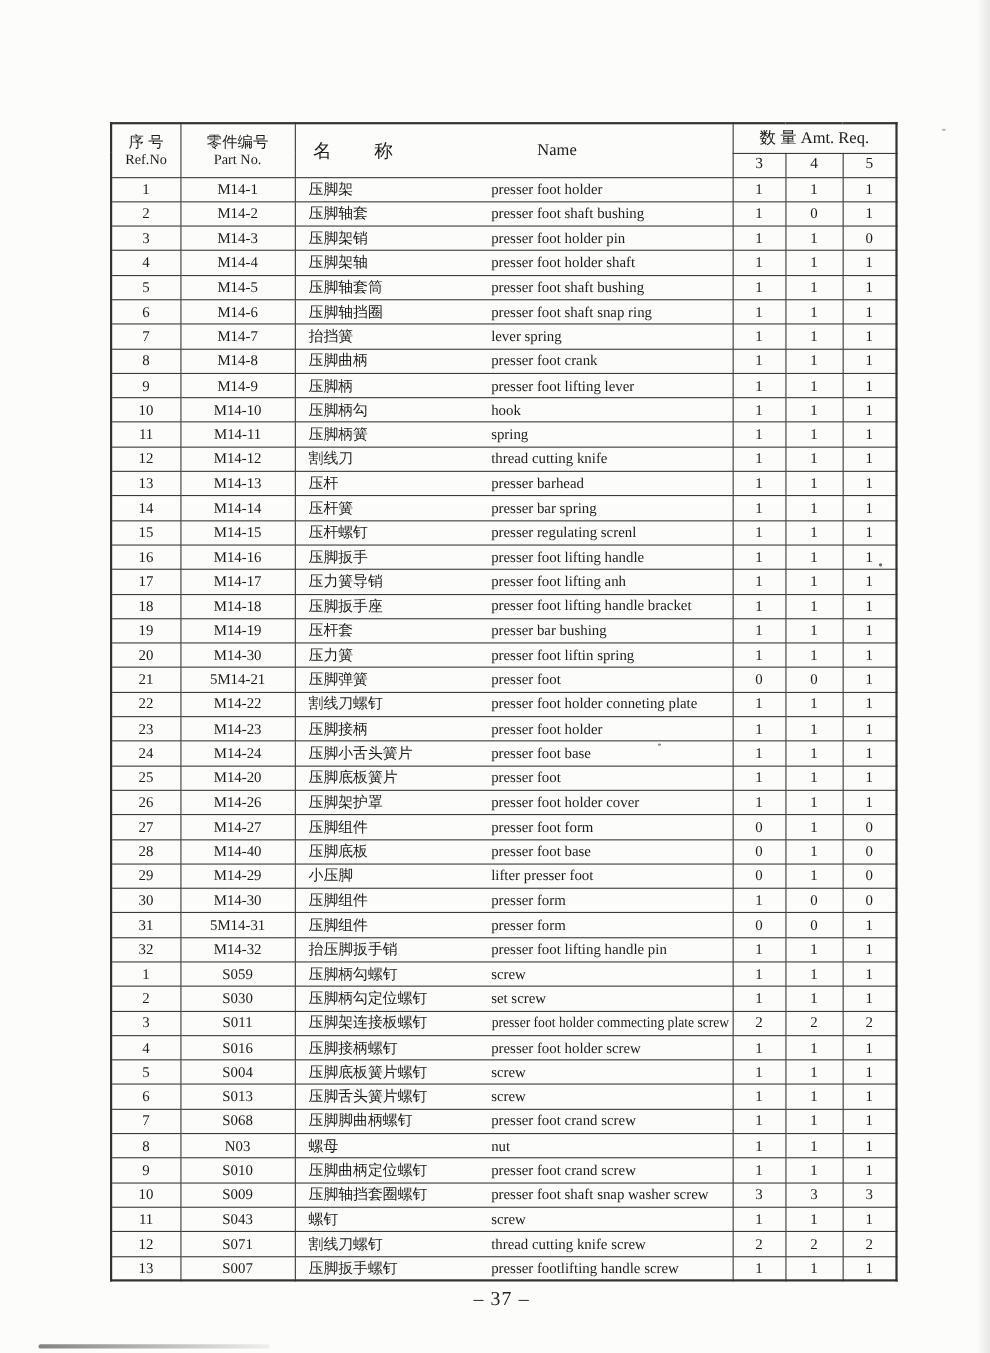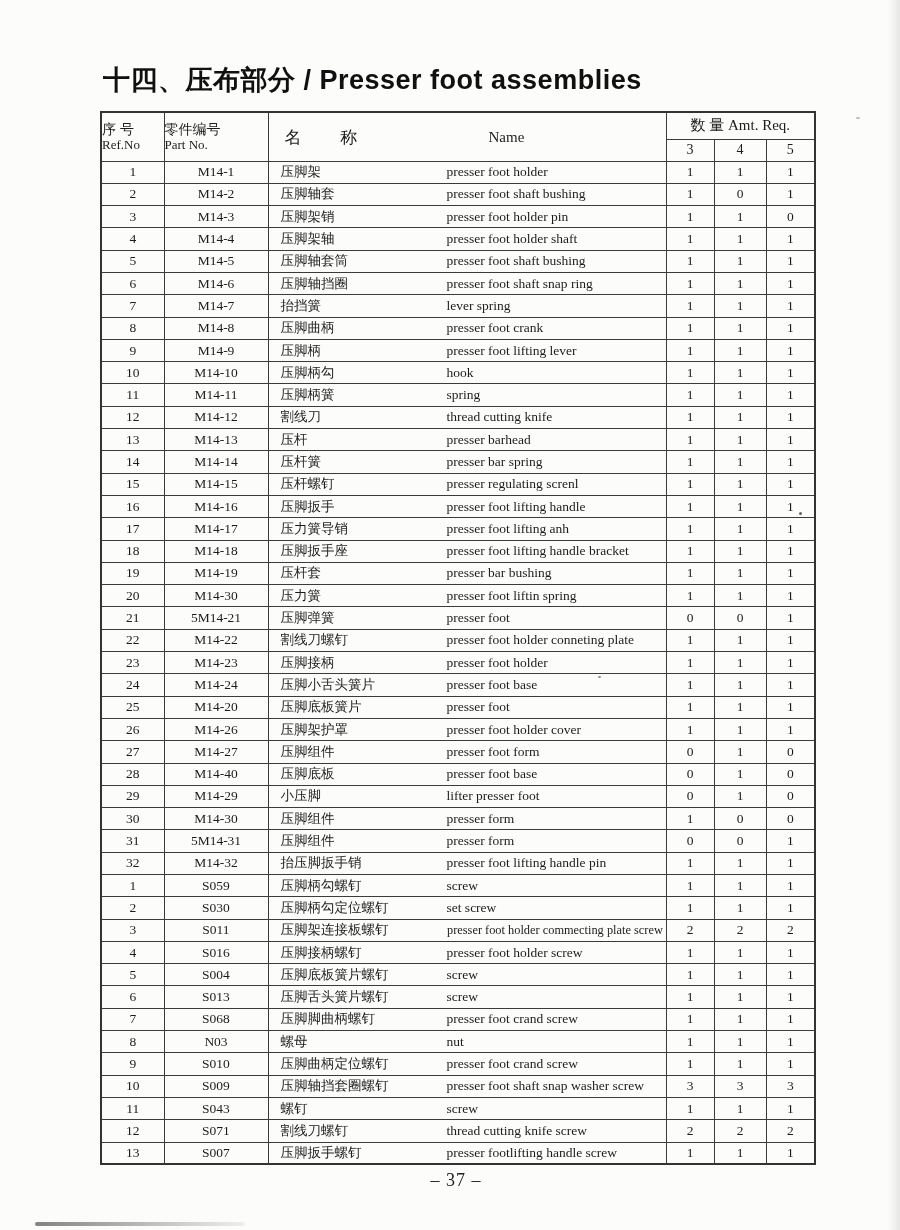--- a/index.html
+++ b/index.html
@@ -25,21 +25,21 @@
   }
   table.parts th, table.parts td {
     border:1px solid #3b3b3b; padding:0; vertical-align:middle;
     font-weight:normal; color:#1c1c1c;
   }
   col.c1{width:63px;} col.c2{width:104px;} col.c3{width:398px;}
   col.c4{width:48px;} col.c5{width:52px;} col.c6{width:49px;}
 
   thead tr.h1 { height:27px; }
   thead tr.h2 { height:22px; }
-  th.h-ref, th.h-part { text-align:left;margin-left:22px; }
+  th.h-ref, th.h-part { text-align:center;margin-left:22px; }
   .h-cn { font-size:14px; line-height:1.2; font-family:"Liberation Sans", sans-serif; }
   .h-en { font-size:13px; line-height:1.15; }
   th.h-name { position:relative; }
   .h-name-cn {
     position:absolute; left:16px; top:50%; transform:translateY(-50%);
     font-size:17px; word-spacing:34px; white-space:nowrap;
     font-family:"Liberation Sans", sans-serif;
     text-align:center;
   }
   .h-name-en {
@@ -76,21 +76,20 @@
     border-radius:2px;
   }
 </style>
 </head>
 <body>
 
 <div class="page">
 
   <div class="edge-shade"></div>
 
-  <div class="title">十四、压布部分 / Presser foot assemblies</div>
 
   <table class="parts">
     <colgroup>
       <col class="c1">
         <col class="c2">
         <col class="c3">
       <col class="c4">
         <col class="c5">
         <col class="c6">
     </colgroup>

